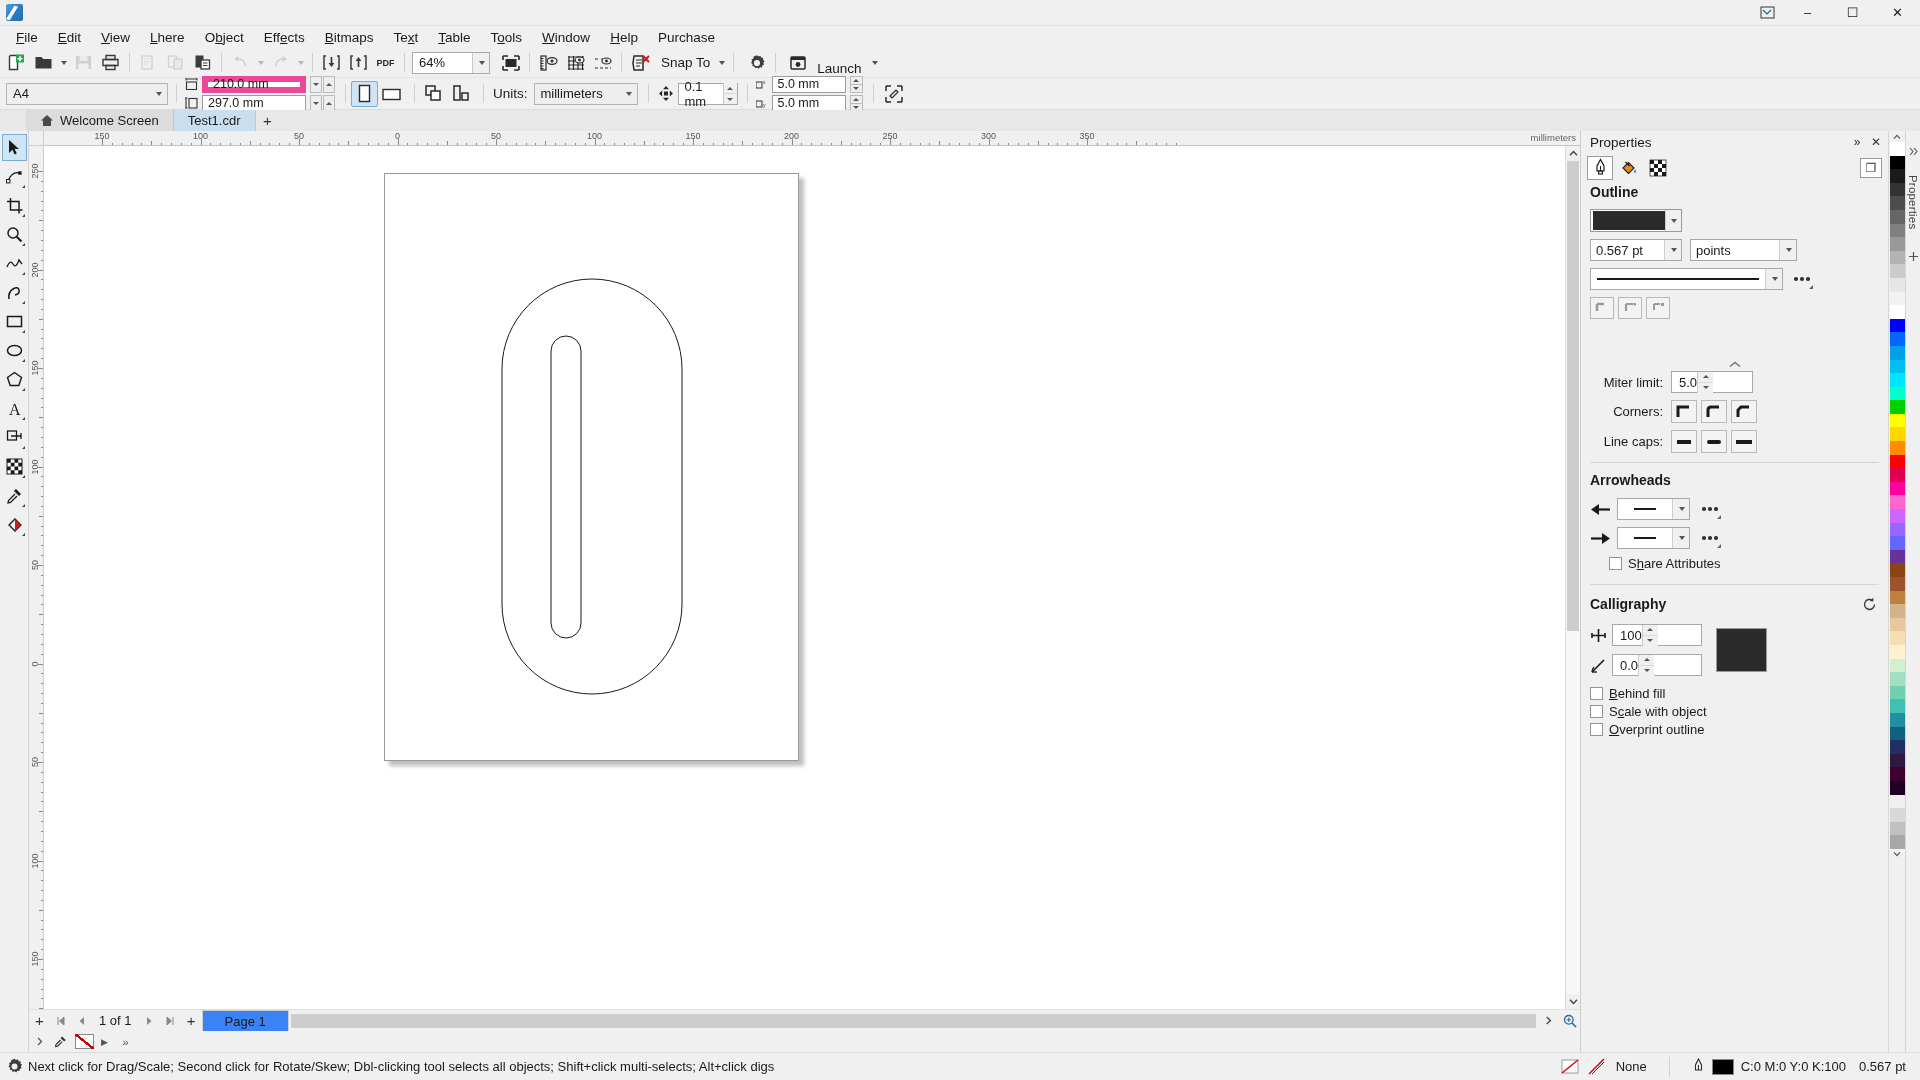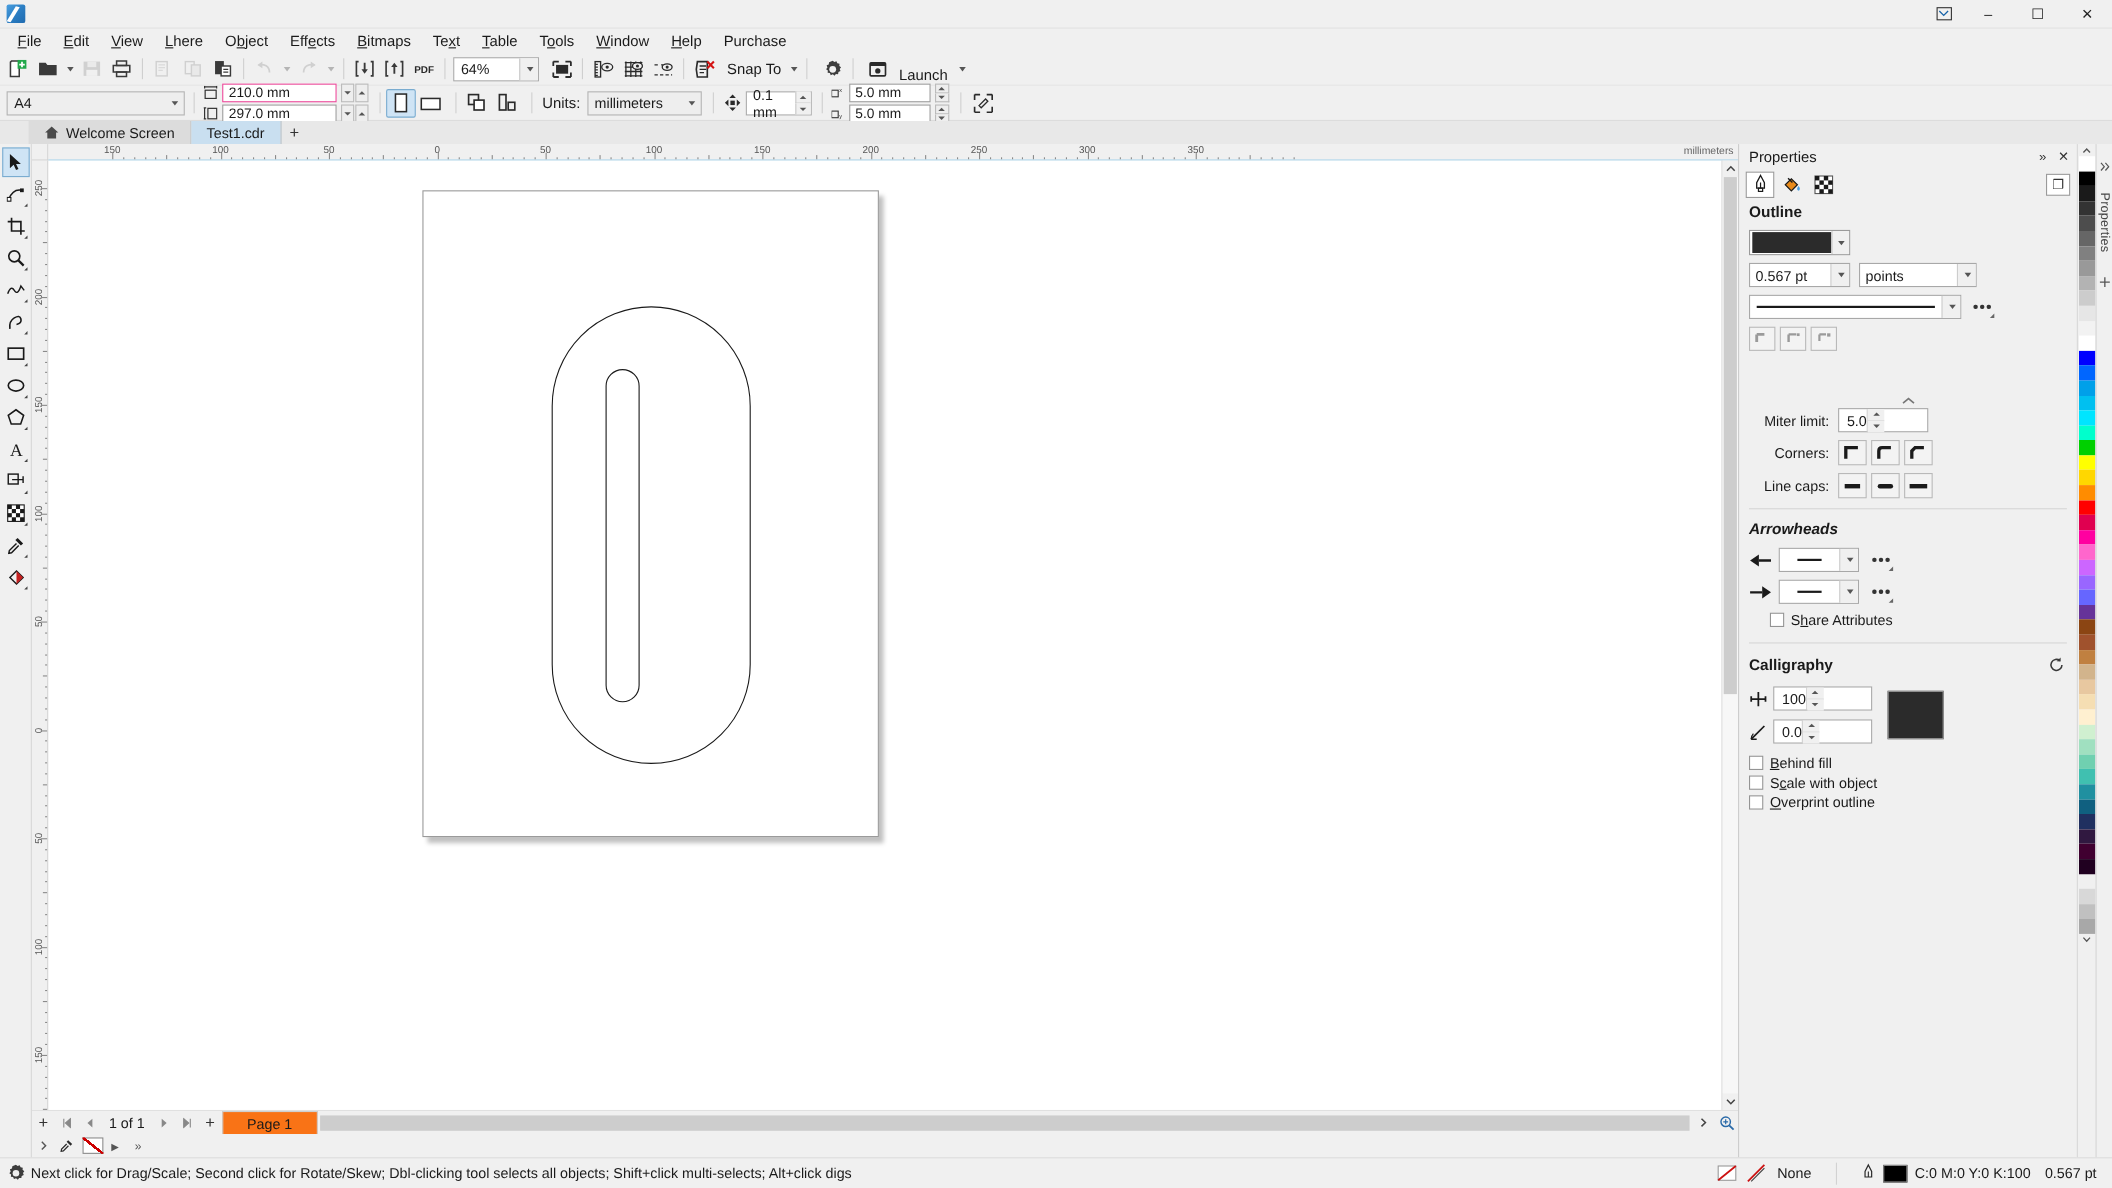--- a/index.html
+++ b/index.html
@@ -147,21 +147,21 @@
   
   .hbar { height:22px; display:flex; align-items:center; background:#f0f0f0; flex:none; border-top:1px solid #e0e0e0; }
   .navbtn { width:21px;height:21px;display:flex;align-items:center;justify-content:center;cursor:default;font-size:11px;color:#333; }
   .pagecount { font-size:13px; padding:0 7px; color:#1a1a1a; white-space:nowrap; }
   .hscroll-track { flex:1; height:14px; background:#f6f6f6; position:relative; margin:0 2px; }
   .hscroll-thumb { position:absolute; top:0; bottom:0; background:#cdcdcd; }
   .pagetab {
     height:21px; display:flex; align-items:center; padding:0 22px; font-size:13px;
     background:#e2e2e2; border:1px solid #cfcfcf; border-bottom:none; color:#1a1a1a; cursor:default;
   }
-  .pagetab.active { background:#f97316; }
+  .pagetab.active { background:#3b82f6; }
 
   
   .palette-row { height:21px; display:flex; align-items:center; background:#f0f0f0; flex:none; }
   .pal-hint { flex:1; text-align:center; font-size:12.5px; color:#6b6b6b; font-style:italic; }
   .nofill-sw {
     width:19px;height:15px;background:#fff;border:1px solid #8a8a8a;position:relative;margin-left:4px;
   }
   .nofill-sw:after {
     content:""; position:absolute; left:-1px; top:-1px; right:-1px; bottom:-1px;
     background:linear-gradient(to top right, transparent 45%, #cc0000 45%, #cc0000 55%, transparent 55%);
@@ -443,21 +443,21 @@
     </div>
 
     <div class="tsep" style="margin-left:8px;"></div>
 
     <div style="display:flex;flex-direction:column;gap:2px;margin-left:3px;">
       <div style="display:flex;align-items:center;gap:4px;">
         <svg width="13" height="12" viewBox="0 0 13 12">
           <path d="M1 1 h11 M1 0 v2.5 M12 0 v2.5" stroke="#333" stroke-width="1.1"></path>
           <rect x="1.5" y="4" width="10" height="7.5" fill="none" stroke="#333" stroke-width="1.1"></rect>
         </svg>
-        <div style="display:flex;align-items:center;width:104px;height:17px;border:1px solid #ec4899;background:#fff;padding-left:5px;font-size:12.5px;">
+        <div style="display:flex;align-items:center;width:104px;height:17px;border:6px solid #ec4899;background:#fff;padding-left:5px;font-size:12.5px;">
           <span>210.0 mm</span>
         </div>
         <div style="display:flex;gap:1px;">
           <div style="width:12px;height:17px;background:#eee;border:1px solid #bbb;display:flex;align-items:center;justify-content:center;">
               <span class="dn-t"></span>
             </div>
           <div style="width:12px;height:17px;background:#eee;border:1px solid #bbb;display:flex;align-items:center;justify-content:center;">
               <span class="up-t"></span>
             </div>
         </div>
@@ -1161,21 +1161,21 @@
           </div>
           <div class="optbtn" style="width:26px;height:23px;">
             <svg width="18" height="12" viewBox="0 0 18 12">
                 <rect x="1" y="4" width="16" height="4" fill="#1a1a1a"></rect>
               </svg>
           </div>
         </div>
 
         <div class="hr-sep"></div>
 
-        <div class="sec-title" style="margin-bottom:10px;font-style:italic;">Arrowheads</div>
+        <div class="sec-title" style="margin-bottom:10px;">Arrowheads</div>
 
         <div class="row">
           <svg width="21" height="17" viewBox="0 0 21 17" style="margin-right:6px;">
             <path d="M1 8.5 L9 3 L9 14 z" fill="#1a1a1a"></path>
               <path d="M9 8.5 h11" stroke="#1a1a1a" stroke-width="2.2"></path>
           </svg>
           <div class="dk-combo" style="width:73px;padding-left:0;">
             <div style="flex:1;display:flex;align-items:center;justify-content:center;">
               <div style="width:22px;height:2px;background:#1a1a1a;"></div>
             </div>

